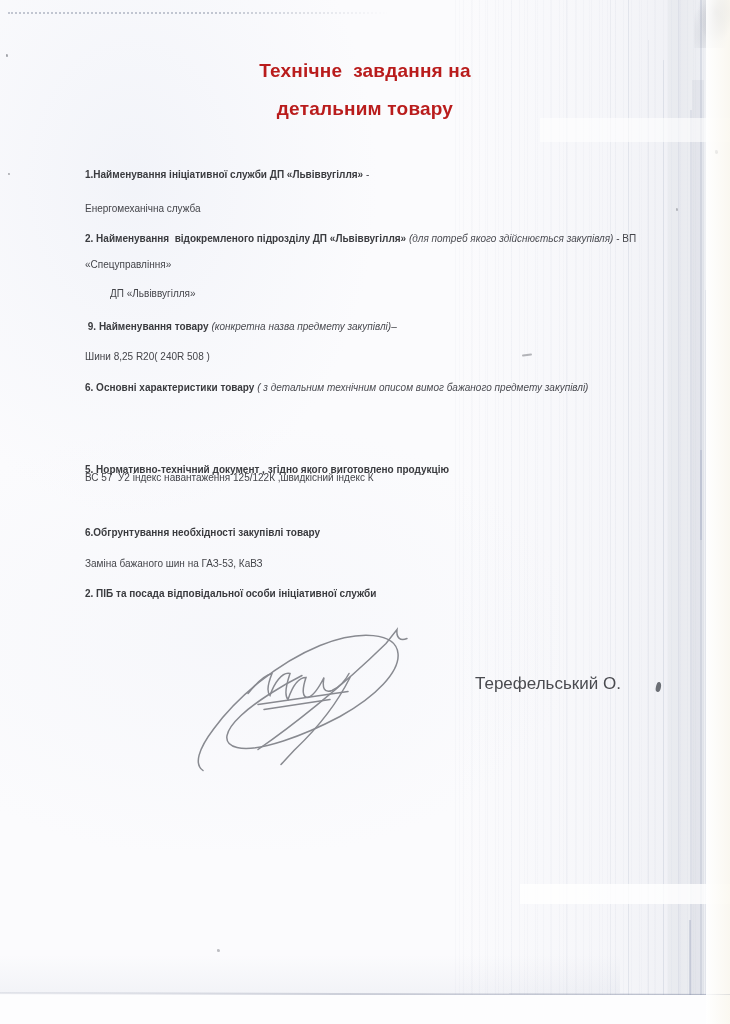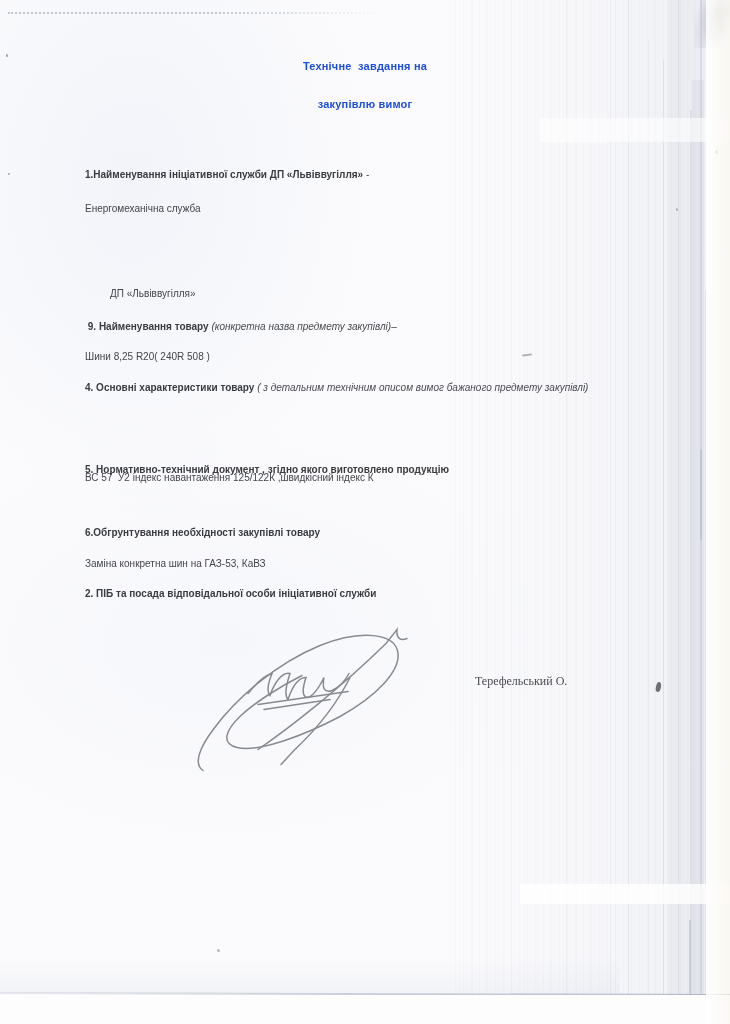--- a/index.html
+++ b/index.html
@@ -66,37 +66,37 @@
   .sp1{left:6px;top:54px;width:2px;height:3px;opacity:.5;}
   .sp2{left:8px;top:173px;width:2px;height:2px;opacity:.45;}
   .sp3{left:217px;top:949px;width:3px;height:3px;opacity:.35;}
   .sp4{left:656px;top:682px;width:5px;height:10px;opacity:.8;transform:rotate(14deg);}
   .sp5{left:522px;top:354px;width:10px;height:2px;opacity:.4;transform:rotate(-6deg);border-radius:1px;}
   .sp6{left:715px;top:150px;width:3px;height:4px;opacity:.4;}
   .sp7{left:676px;top:208px;width:2px;height:3px;opacity:.35;}
 
   
   .title{position:absolute;left:0;width:730px;text-align:center;
-    font-weight:700;font-size:11px;color:#1d4ed8;letter-spacing:.2px;white-space:pre-wrap;}
+    font-weight:700;font-size:19px;color:#b91c1c;letter-spacing:.2px;white-space:pre-wrap;}
   .t1{top:60px;} .t2{top:98px;}
   .line{position:absolute;left:85px;width:580px;font-size:10px;line-height:26px;
     color:#44454a;white-space:pre-wrap;}
   .b{font-weight:700;color:#3a3b3f;}
   .i{font-style:italic;color:#4a4b51;}
   .p1{top:162px;} .p1v{top:196px;}
   .p2{top:226px;width:552px;} .p2v{top:281px;margin-left:25px;}
   .p3{top:314px;} .p3v{top:344px;}
   .p4{top:375px;width:560px;} .p4v{top:428px;margin-top:37px;}
   .p5{top:457px;width:600px;}
   .p6{top:520px;} .p6v{top:551px;}
   .p7{top:581px;}
 
   .sig{position:absolute;left:190px;top:612px;width:235px;height:168px;}
   .sig svg{width:100%;height:100%;}
-  .signer{position:absolute;left:475px;top:674px;font-size:12px;color:#4a4b50;font-family:Liberation Serif, serif;}
+  .signer{position:absolute;left:475px;top:674px;font-size:17px;color:#4a4b50;}
 </style>
 </head>
 <body>
 
 <div class="page">
 
   <div class="tint-topleft"></div>
   <div class="tint-mid"></div>
   <div class="tint-bottom"></div>
   <div class="streaks"></div>
@@ -119,37 +119,38 @@
   <div class="smudge"></div>
   <div class="speck sp1"></div>
   <div class="speck sp2"></div>
   <div class="speck sp3"></div>
   <div class="speck sp4"></div>
   <div class="speck sp5"></div>
   <div class="speck sp6"></div>
   <div class="speck sp7"></div>
 
   <div class="title t1">Технічне  завдання на</div>
-  <div class="title t2">закупівлю вимог</div>
+  <div class="title t2">детальним товару</div>
 
   <div class="line p1"><span class="b">1.Найменування ініціативної служби ДП «Львіввугілля»</span><span> -</span></div>
   <div class="line p1v">Енергомеханічна служба</div>
 
+  <div class="line p2"><span class="b">2. Найменування  відокремленого підрозділу ДП «Львіввугілля» </span><span class="i">(для потреб якого здійснюється закупівля)</span><span> - ВП «Спецуправління»</span></div>
   <div class="line p2v">ДП «Львіввугілля»</div>
 
   <div class="line p3"><span class="b"> 9. Найменування товару </span><span class="i">(конкретна назва предмету закупівлі)</span><span>–</span></div>
   <div class="line p3v">Шини 8,25 R20( 240R 508 )</div>
 
-  <div class="line p4"><span class="b">4. Основні характеристики товару </span><span class="i">( з детальним технічним описом вимог бажаного предмету закупівлі)</span></div>
+  <div class="line p4"><span class="b">6. Основні характеристики товару </span><span class="i">( з детальним технічним описом вимог бажаного предмету закупівлі)</span></div>
   <div class="line p4v">ВС 57  У2 індекс навантаження 125/122К ,швидкісний індекс К</div>
 
   <div class="line p5"><span class="b">5. Нормативно-технічний документ , згідно якого виготовлено продукцію</span></div>
 
   <div class="line p6"><span class="b">6.Обгрунтування необхідності закупівлі товару</span></div>
-  <div class="line p6v">Заміна конкретна шин на ГАЗ-53, КаВЗ</div>
+  <div class="line p6v">Заміна бажаного шин на ГАЗ-53, КаВЗ</div>
 
   <div class="line p7"><span class="b">2. ПІБ та посада відповідальної особи ініціативної служби</span></div>
 
   <div class="sig">
     <svg viewBox="0 0 235 165" fill="none" xmlns="http://www.w3.org/2000/svg">
       <g stroke="#7c7e85" stroke-width="1.5" stroke-linecap="round" opacity="0.9">
 
         <path d="M13 157 C4 151,8 136,24 115 C46 85,86 50,130 32 C170 16,206 19,208 40 C210 58,186 83,150 103 C114 122,69 139,47 134 C31 130,35 117,51 102 C66 88,92 72,112 62"></path>
 
         <path d="M68 136 C100 114,150 75,196 30 L207 16 C206 24,210 28,217 25"></path>

